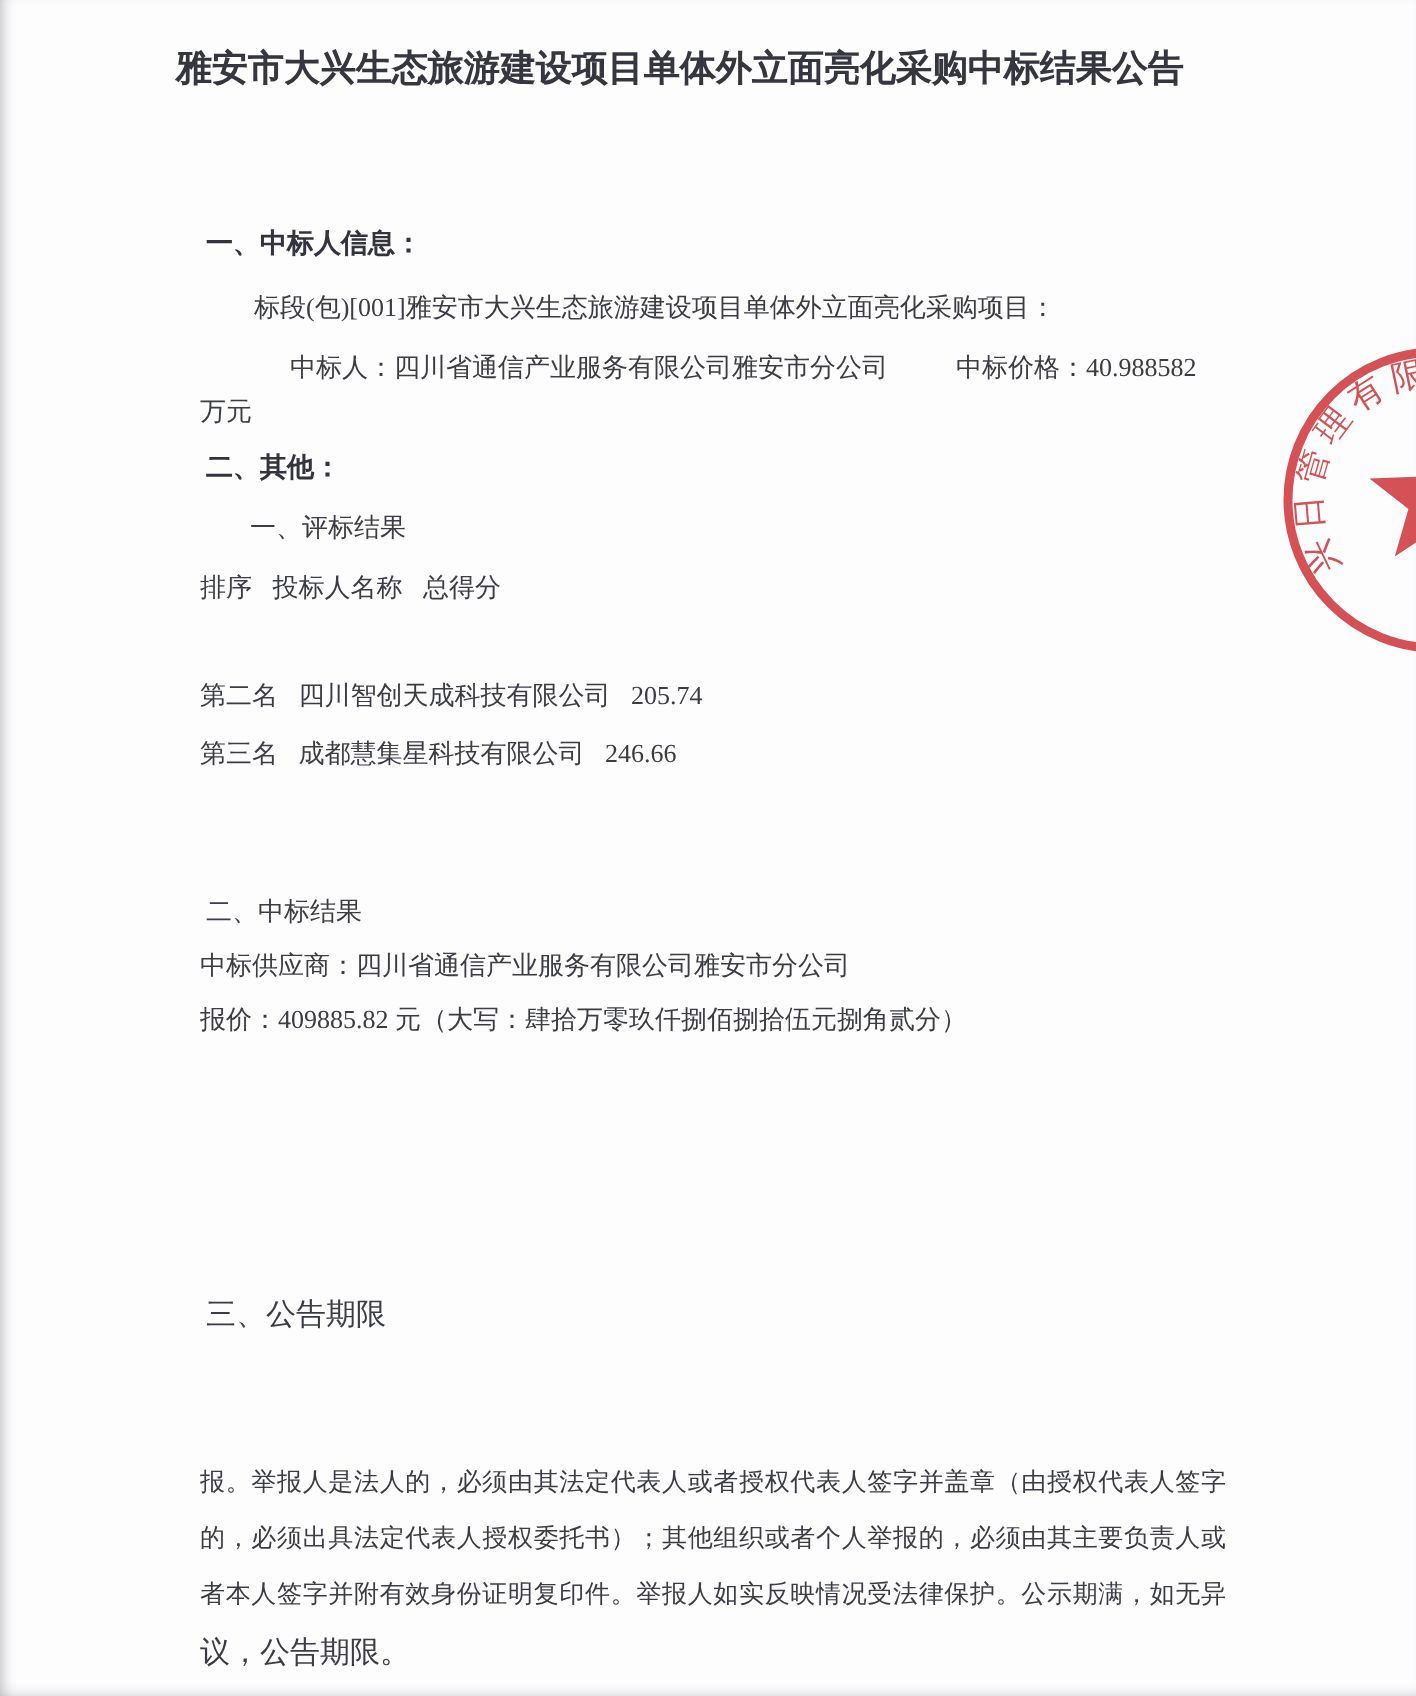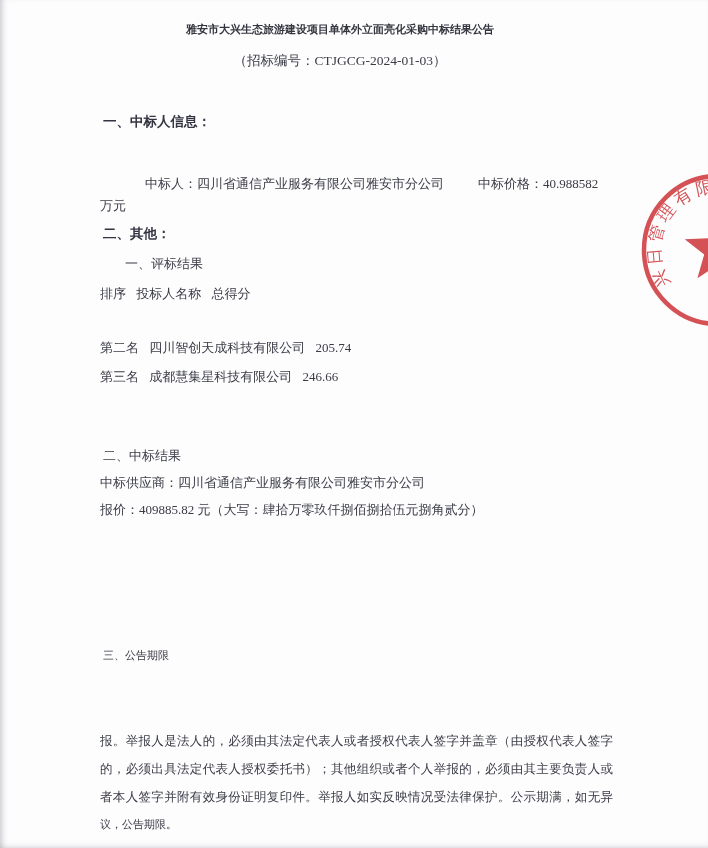--- a/index.html
+++ b/index.html
@@ -10,48 +10,48 @@
     background: #fdfdfe;
     overflow: hidden;
     font-family: "Liberation Serif", "DejaVu Serif", serif;
     color: #3b3c46;
     box-shadow: inset 6px 0 7px -5px rgba(110,110,122,0.45),
                 inset 0 -5px 7px -5px rgba(110,110,122,0.30);
   }
   .line { position: absolute; white-space: nowrap; font-size: 13px; text-align: right; }
   .title-line {
     left: 0; width: 680px; text-align: center;
-    font-weight: bold; font-size: 11px; color: #35363f;
+    font-weight: bold; font-size: 18px; color: #35363f;
   }
   .subtitle-line {
     left: 0; width: 680px; text-align: center;
     font-size: 13.5px; color: #3b3c46;
   }
   .h-bold { font-weight: bold; font-size: 13.5px; color: #333440; }
   .j {
     left: 100px; width: 513px; font-size: 12.5px;
     white-space: normal;
     text-align: justify; text-align-last: justify;
   }
-  .p-line { font-size: 11px; }
+  .p-line { font-size: 15px; }
   .eval-cell { margin-right: 7px; }
   .eval-cell:last-child { margin-right: 0; }
   .price-abs { position: absolute; left: 478px; top: 0; white-space: nowrap; }
   .winner-abs { position: absolute; left: 145px; top: 0; white-space: nowrap; }
   .seal-svg { position: absolute; left: 600px; top: 148px; }
 </style>
 </head>
 <body>
 
 <div class="page">
 
   <div class="line title-line" style="top:22px">雅安市大兴生态旅游建设项目单体外立面亮化采购中标结果公告</div>
-  <div class="line subtitle-line" style="top:52px">（招标编号：CTJGCG-2024-01-03）</div>
 
   <div class="line h-bold" style="left:103px; top:113px">一、中标人信息：</div>
+  <div class="line" style="left:127px; top:145px">标段(包)[001]雅安市大兴生态旅游建设项目单体外立面亮化采购项目：</div>
 
   <div class="line" style="left:0; top:175px; width:708px">
     <span class="winner-abs">
       <span>中标人：</span><span>四川省通信产业服务有限公司雅安市分公司</span>
     </span>
     <span class="price-abs">
       <span>中标价格：</span><span>40.988582</span>
     </span>
   </div>
   <div class="line" style="left:100px; top:197px">万元</div>

